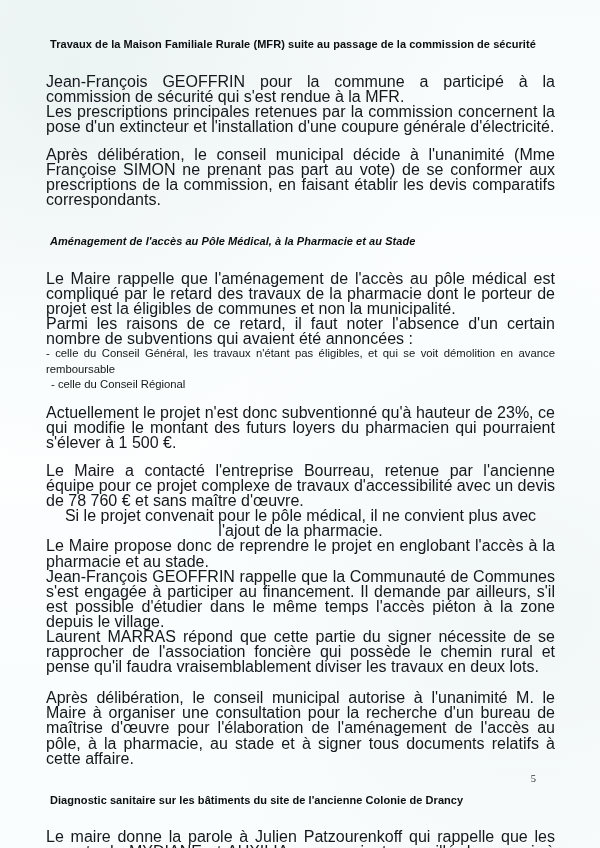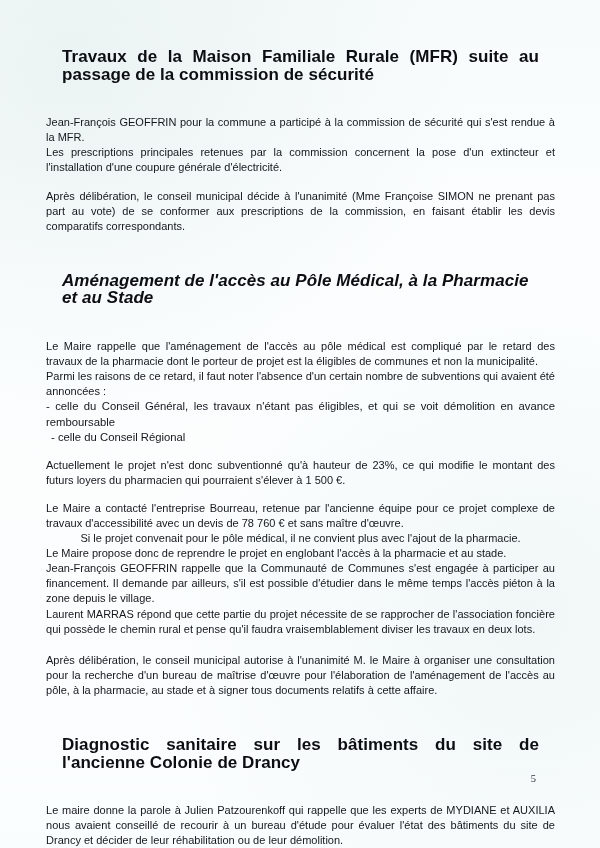--- a/index.html
+++ b/index.html
@@ -32,35 +32,35 @@
     z-index: 1;
     box-sizing: border-box;
     width: 600px;
     height: 848px;
     padding: 32px 45px 0 46px;
   }
   .doc-body {
     width: 509px;
   }
   h2.section-heading {
-    font-size: 17px;
+    font-size: 11px;
     font-weight: bold;
     line-height: 17.6px;
-    margin: 16px;
+    margin: 4px;
     text-align: justify;
     text-justify: inter-word;
     letter-spacing: 0.06px;
     color: #0c0e12;
   }
   h2.section-heading.nojust {
     text-align: left;
     font-style: italic;
   }
   p.para {
-    font-size: 11px;
+    font-size: 16px;
     line-height: 15.1px;
     margin: 0;
     text-align: justify;
     text-justify: inter-word;
     letter-spacing: 0.01px;
     color: #14171c;
   }
   p.para.flush {
     text-align: center;
   }
@@ -116,21 +116,21 @@
       <p class="bullet-line indent flush">  - celle du Conseil Régional</p>
 
       <div class="gap-m"></div>
       <p class="para">Actuellement le projet n'est donc subventionné qu'à hauteur de 23%, ce qui modifie le montant des futurs  loyers du  pharmacien qui pourraient s'élever  à 1 500 €.</p>
 
       <div class="gap-m"></div>
       <p class="para">Le Maire a contacté l'entreprise   Bourreau,  retenue par l'ancienne équipe pour ce projet complexe de travaux d'accessibilité avec un devis de 78 760 €  et sans maître d'œuvre.</p>
       <p class="para flush">Si le projet convenait pour le pôle médical, il ne convient plus avec l'ajout de la pharmacie.</p>
       <p class="para">Le Maire propose donc de reprendre le projet en englobant l'accès à la pharmacie et au stade.</p>
       <p class="para">Jean-François GEOFFRIN rappelle que la Communauté de Communes s'est engagée à participer au financement. Il demande par ailleurs, s'il est possible d'étudier dans le même temps l'accès piéton à la zone depuis le village.</p>
-      <p class="para">Laurent MARRAS répond que cette partie du projet nécessite de se rapprocher de l'association foncière qui possède le chemin rural et pense qu'il faudra vraisemblablement diviser les travaux en deux lots.</p>
+      <p class="para">Laurent MARRAS répond que cette partie du signer nécessite de se rapprocher de l'association foncière qui possède le chemin rural et pense qu'il faudra vraisemblablement diviser les travaux en deux lots.</p>
 
       <div class="gap-l"></div>
       <p class="para">Après délibération, le conseil municipal autorise à l'unanimité M. le Maire à organiser une consultation pour la recherche d'un bureau de maîtrise d'œuvre pour l'élaboration de l'aménagement de l'accès au pôle, à la pharmacie, au stade et à signer tous documents relatifs à cette affaire.</p>
     </section>
 
     <div class="gap-xxl"></div>
 
     <section>
       <h2 class="section-heading">Diagnostic sanitaire sur les bâtiments du site de l'ancienne Colonie de Drancy</h2>
       <div class="gap-l"></div>

